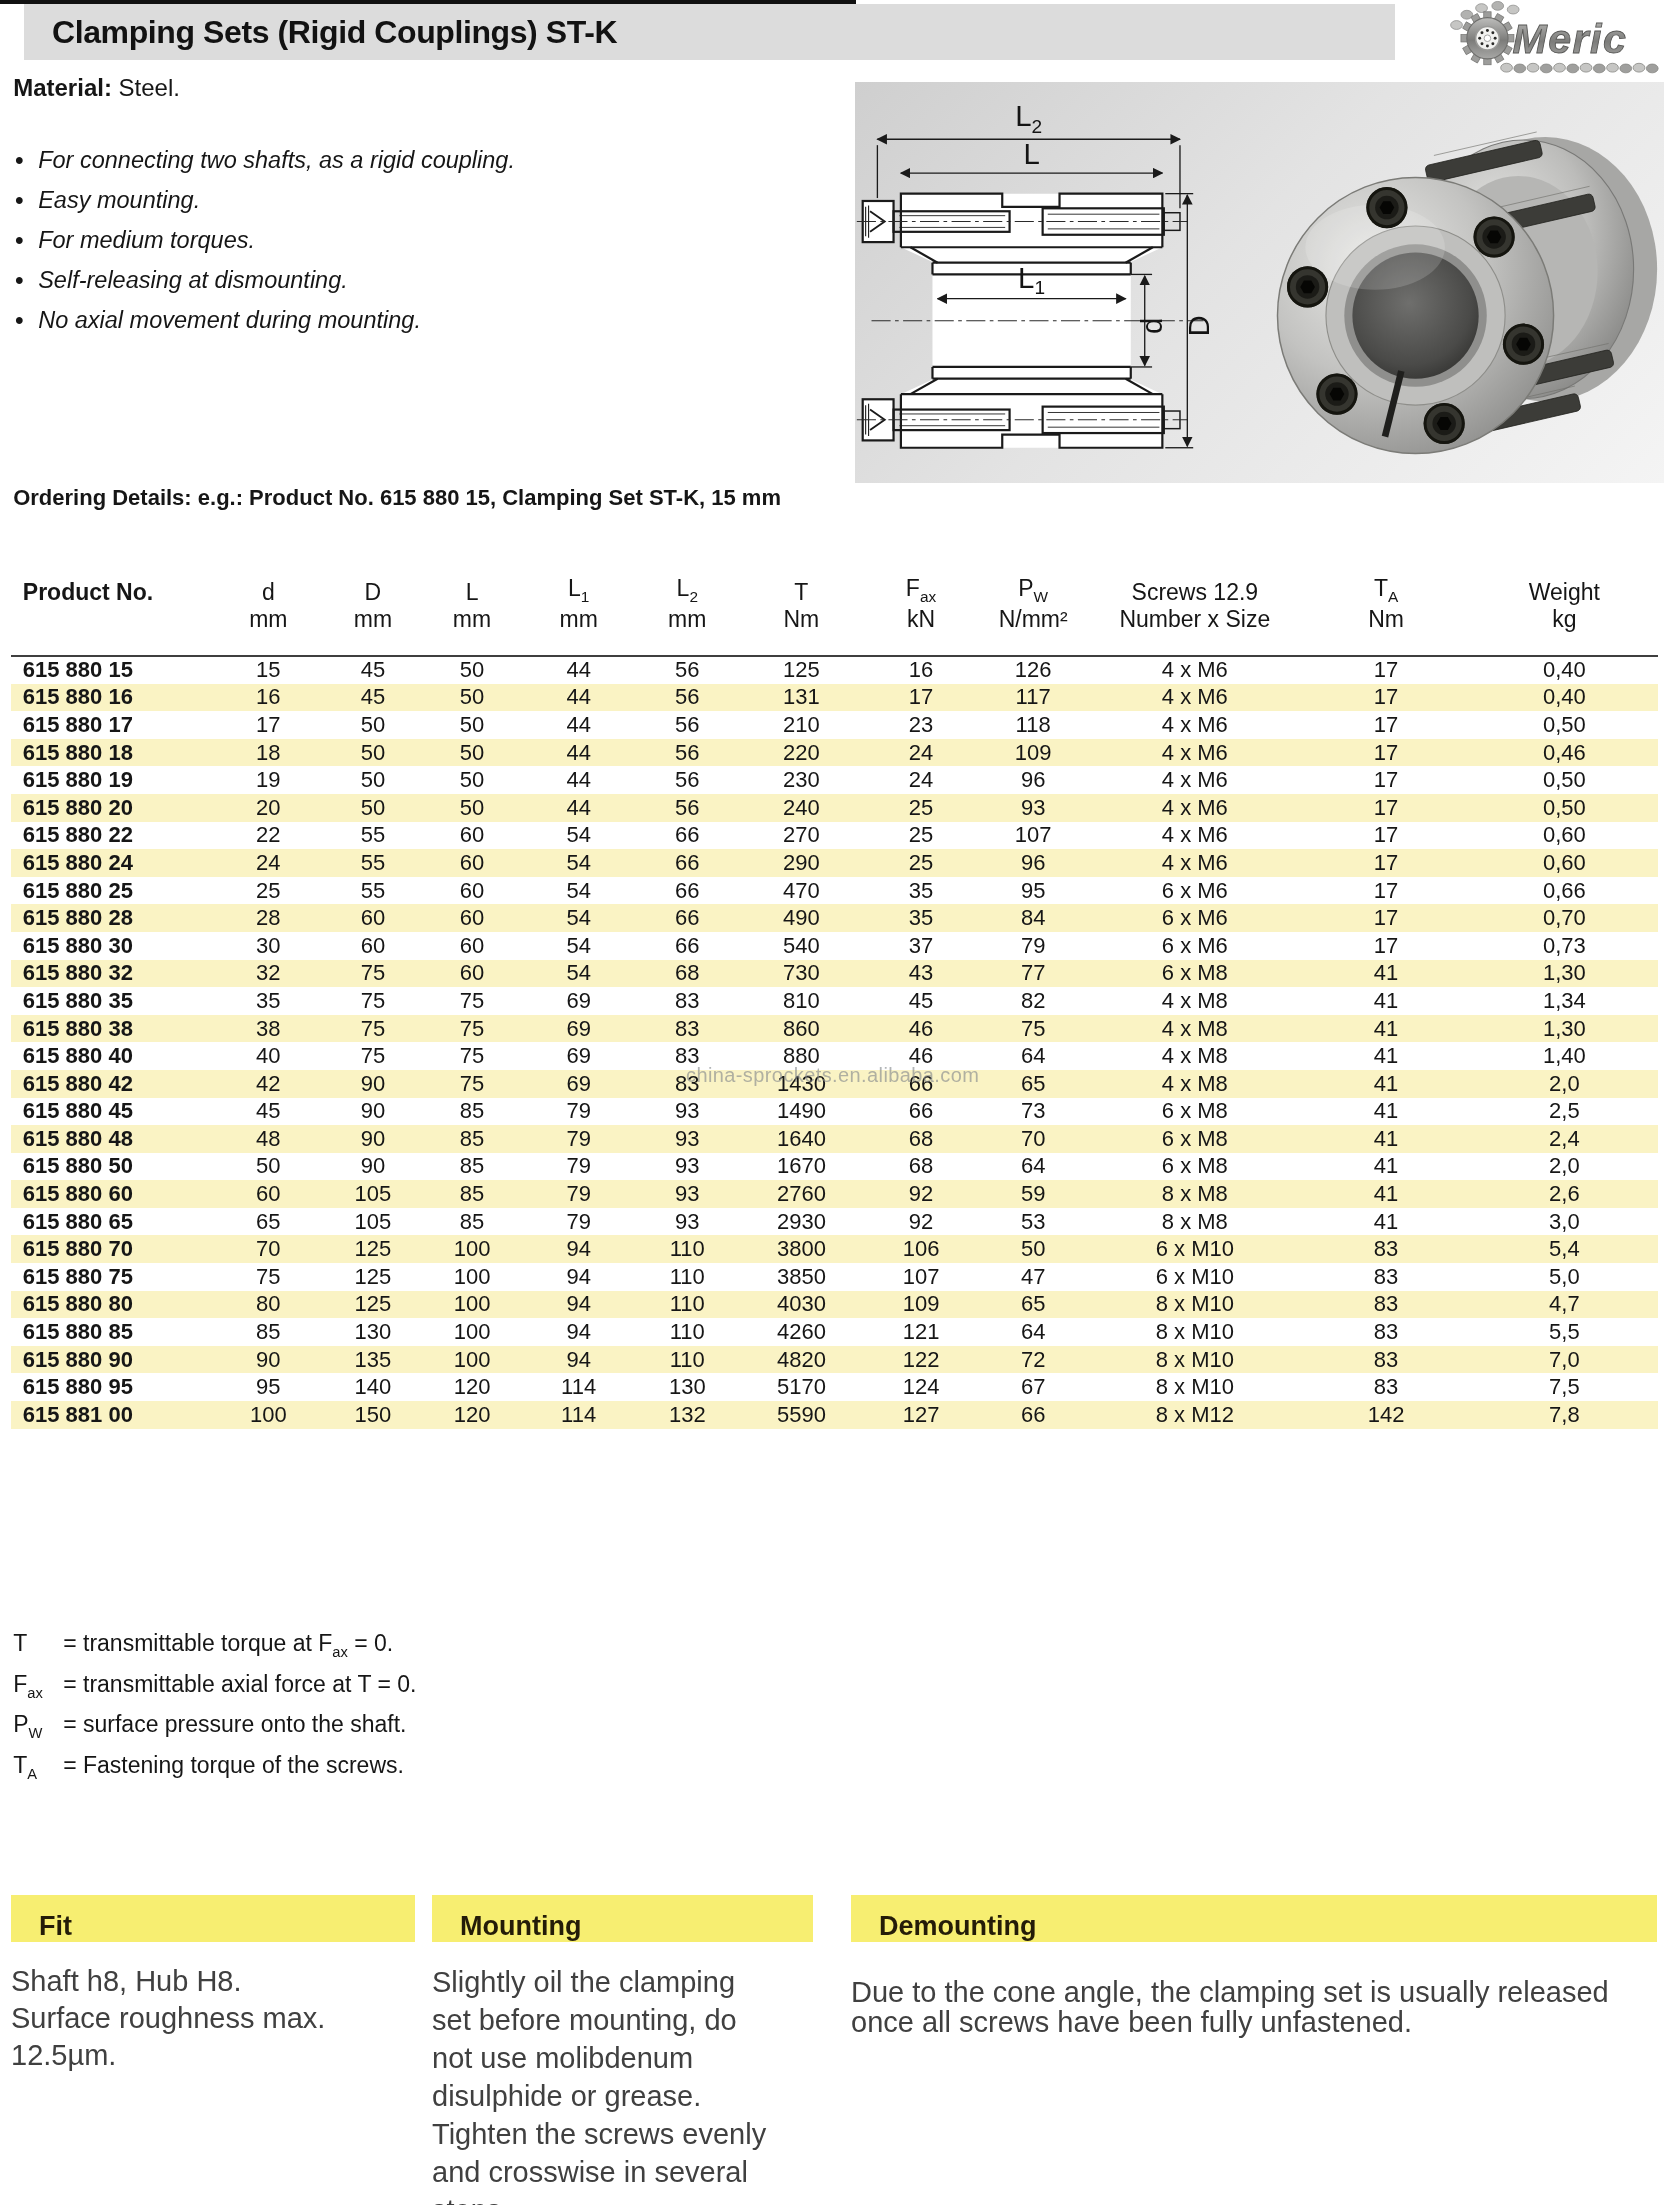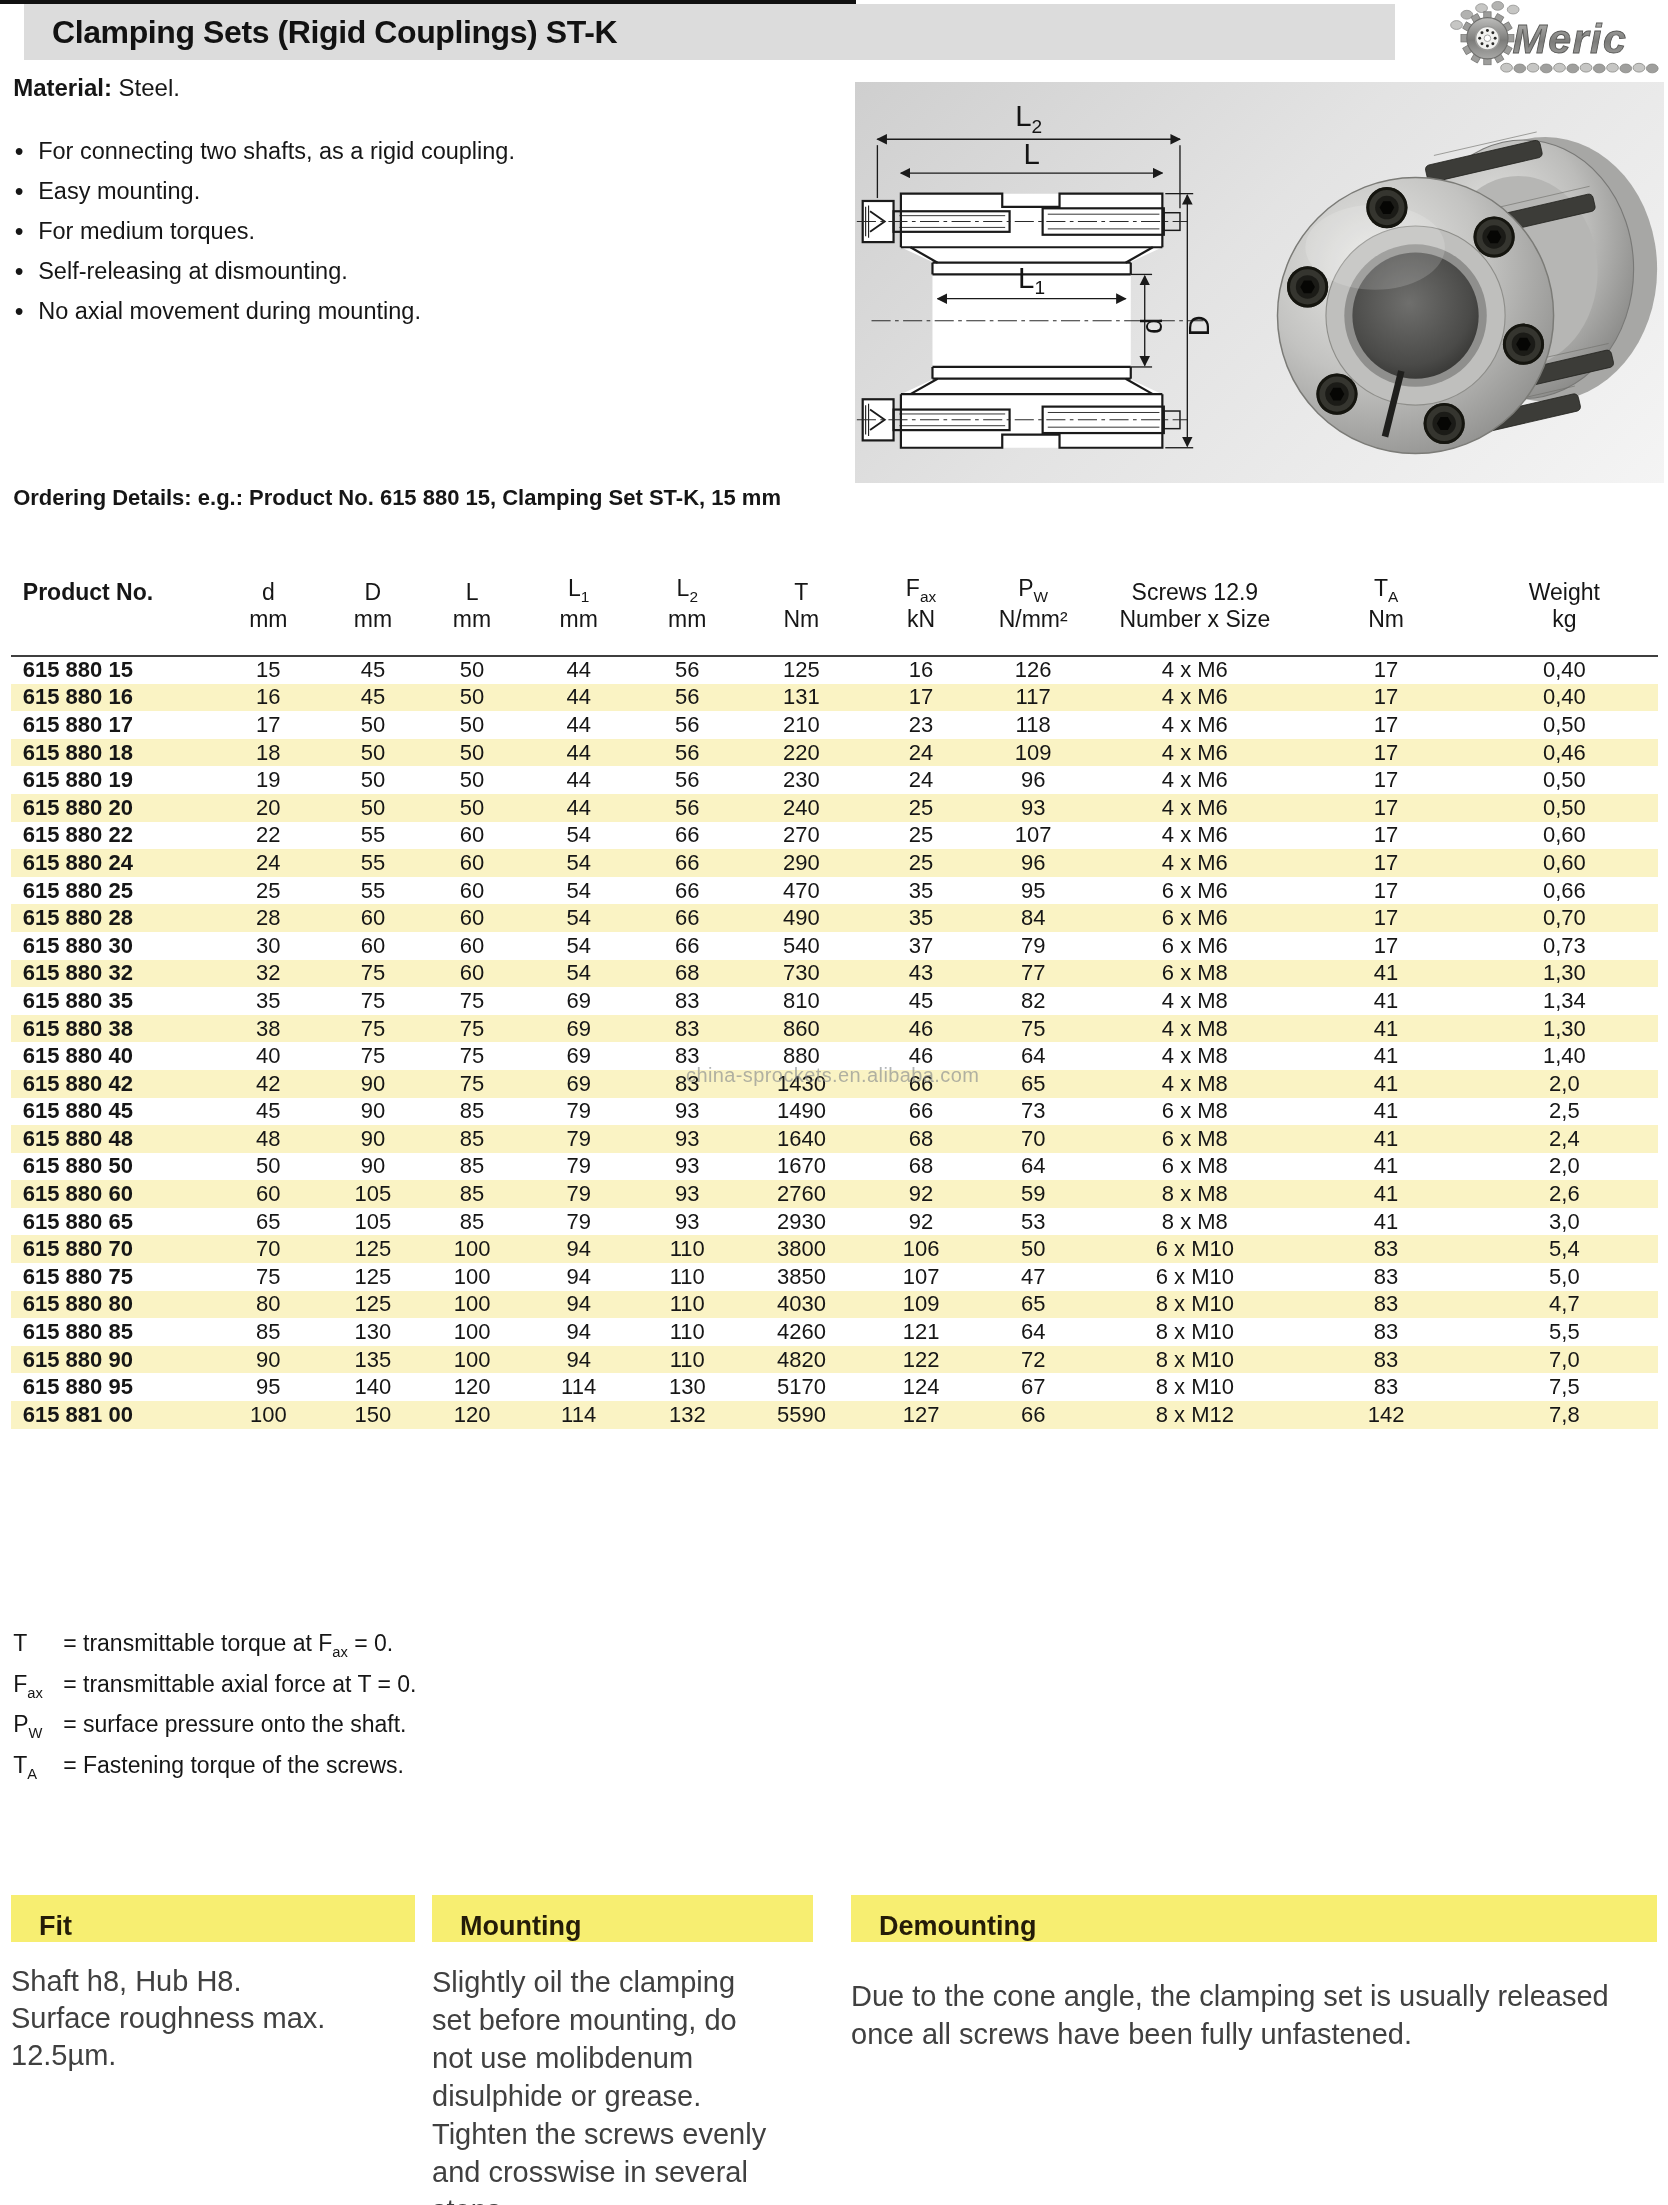--- a/index.html
+++ b/index.html
@@ -12,21 +12,21 @@
   .title-bar {
     position:absolute; left:24px; top:4.4px; width:1371px; height:56px;
     background:var(--titlebar,#dcdcdc); display:flex; align-items:center;
   }
   .title-bar h1 { font-size:32px; font-weight:700; letter-spacing:-0.4px; padding-left:28px; color:#121212; }
   .logo-box { position:absolute; left:1430px; top:0px; width:237px; height:78px; }
 
   .intro { position:absolute; left:13.2px; top:74px; width:809px; }
   .material-line { font-size:24px; height:32px; }
   .material-line .lbl { font-weight:700; }
-  .bullets { list-style:none; margin-top:25px; }
+  .bullets { list-style:none; margin-top:34px;font-style:italic; }
   .bullets li { font-size:23.5px; line-height:40px; position:relative; padding-left:25px; }
   .bullets li::before { content:"•"; position:absolute; left:1.5px; font-size:25px; }
 
   .figure-box {
     position:absolute; left:855px; top:82px; width:809px; height:401px;
     background:linear-gradient(135deg,#cfcfcf 0%,#e3e3e3 45%,#f4f4f4 100%);
   }
   .figure-box svg { position:absolute; top:0; }
   svg text.dim { font-size:40px; fill:#141414; }
 
@@ -65,21 +65,21 @@
   .sec { position:absolute; top:0; }
   .sec-head {
     height:47px; background:var(--sechead,#f7ee71); display:flex; align-items:flex-end;
   }
   .sec-head span { font-size:27px; font-weight:700; color:#241c08; padding-left:28px; }
   .sec-body { margin-top:20.6px; font-size:29px; line-height:37px; color:#404040; }
   .sec-fit   { left:11px;   width:404px; }
   .sec-mount { left:432px;  width:381px; }
   .sec-dem   { left:851px; width:806px; }
   .sec-mount .sec-body { width:340px; line-height:38px; }
-  .sec-dem .sec-body { width:806px; line-height:38px;margin-top:35px; }
+  .sec-dem .sec-body { width:806px; line-height:30px;margin-top:35px; }
 </style>
 </head>
 <body>
 
 <div class="top-rule"></div>
 
 <div class="title-bar">
   <h1>Clamping Sets (Rigid Couplings) ST-K</h1>
 </div>
 

